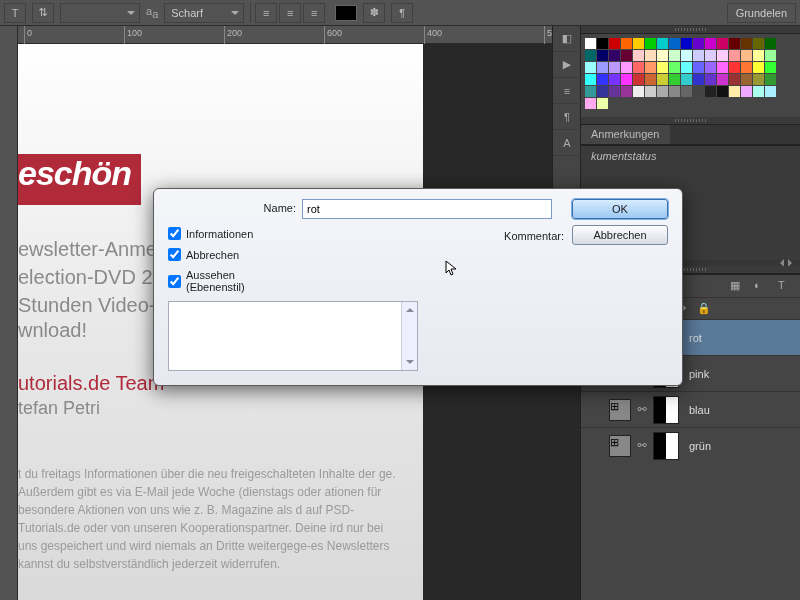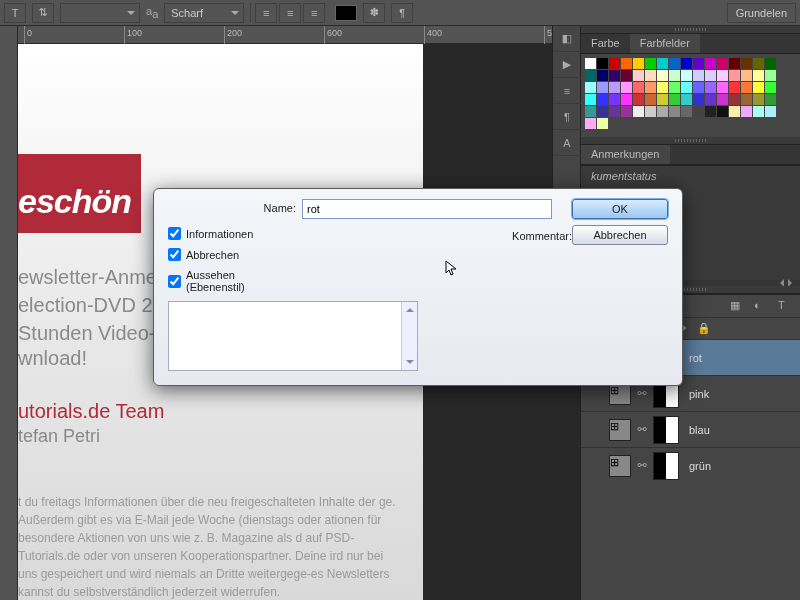--- a/index.html
+++ b/index.html
@@ -13,21 +13,21 @@
 .tb-right{margin-left:auto;display:flex;align-items:center;gap:4px}
 .grund-btn{height:20px;background:#535353;border:1px solid #404040;color:#ccc;padding:0 8px;line-height:18px}
 .workspace{display:flex;height:574px}
 .canvas-area{flex:1;background:#282828;position:relative;overflow:hidden}
 .ruler-h{height:18px;background:#535353;border-bottom:1px solid #2a2a2a;display:flex;position:relative}
 .ruler-corner{width:18px;height:18px;background:#535353;border-right:1px solid #2a2a2a;position:absolute;left:0;top:0}
 .ruler-h .tick{position:absolute;top:0;height:18px;border-left:1px solid #888}
 .ruler-h .tick span{position:absolute;top:2px;left:2px;color:#bbb;font-size:9px}
 .ruler-v{width:18px;background:#535353;border-right:1px solid #2a2a2a;position:absolute;left:0;top:18px;bottom:0}
 .doc{position:absolute;left:18px;top:18px;width:405px;height:580px;background:linear-gradient(180deg,#fff 0%,#e8e8e8 50%,#d8d8d8 100%)}
-.red-box{background:#b02a3a;color:#fff;padding:28px 6px 12px 0;font-size:34px;font-weight:bold;width:123px;margin-top:110px;font-style:italic;letter-spacing:-1px}
+.red-box{background:#b02a3a;color:#fff;padding:0 6px 12px 0;font-size:34px;font-weight:bold;width:123px;margin-top:110px;font-style:italic;letter-spacing:-1px}
 .doc-text{color:#999;padding:0 0 0 0;margin-top:30px}
 .doc-text .line{font-size:20px;color:#8a8a8a;line-height:1.4}
 .doc-text .dl{font-size:20px;color:#8a8a8a}
 .red-text{color:#b02a3a;font-size:20px;margin-top:30px}
 .sub-text{color:#8a8a8a;font-size:18px;margin-top:3px}
 .para{color:#9a9a9a;font-size:12px;line-height:1.5;margin-top:46px;width:380px}
 .right-panels{width:220px;background:#3f3f3f;display:flex;flex-direction:column;border-left:1px solid #222}
 .mini-toolbar{width:28px;background:#454545;position:absolute;right:220px;top:26px;height:180px;border-left:1px solid #222}
 .mini-btn{width:28px;height:26px;display:flex;align-items:center;justify-content:center;color:#aaa;border-bottom:1px solid #3a3a3a}
 .panel-tabs{display:flex;background:#353535;height:20px;border-bottom:1px solid #222}
@@ -54,21 +54,21 @@
 .layer.sel{background:#5a7a9a}
 .thumb-box{width:22px;height:22px;background:#888;border:1px solid #222}
 .mask{width:26px;height:28px;background:#fff;border:1px solid #222;position:relative}
 .mask::before{content:"";position:absolute;left:0;top:0;width:12px;height:100%;background:#000}
 .layer.sel .mask{outline:2px solid #fff}
 .link-ico{width:10px;color:#aaa;text-align:center}
 .lname{color:#ddd;margin-left:4px}
 .dialog{position:absolute;left:153px;top:188px;width:530px;background:linear-gradient(180deg,#f4f6fa,#e6e9ef);border:1px solid #5a5a5a;box-shadow:0 4px 20px rgba(0,0,0,.6);border-radius:6px}
 .dlg-title{height:28px;background:linear-gradient(180deg,#fbfcfe,#e1e5ec);border-bottom:1px solid #b8bcc4;border-radius:6px 6px 0 0;display:flex;align-items:center;padding:0 6px;color:#333}
 .dlg-close{margin-left:auto;width:40px;height:18px;background:linear-gradient(180deg,#e48,#c23);border:1px solid #843;border-radius:3px;display:flex;align-items:center;justify-content:center;color:#fff;font-weight:bold}
-.dlg-body{padding:10px 14px 14px;display:flex;gap:0}
+.dlg-body{padding:10px 14px 14px;display:flex;gap:8px}
 .form{flex:1;display:grid;grid-template-columns:128px 1fr;gap:8px 6px;align-items:start}
 .lbl{text-align:right;color:#222;padding-top:3px}
 .txt-in{height:20px;border:1px solid #7a9ac7;background:#fff;padding:0 4px;color:#000;width:250px}
 .chk-col{display:flex;flex-direction:column;gap:8px}
 .chk{display:flex;align-items:center;gap:5px;color:#222}
 .chk input{width:13px;height:13px}
 .comment{width:250px;height:70px;border:1px solid #aab;background:#fff;position:relative}
 .comment .sb{position:absolute;right:0;top:0;width:16px;height:100%;background:#eef;border-left:1px solid #ccd;display:flex;flex-direction:column;justify-content:space-between;align-items:center;padding:2px 0}
 .comment .sb div{width:0;height:0;border:4px solid transparent}
 .btns{display:flex;flex-direction:column;gap:6px;padding-top:0}
@@ -140,24 +140,20 @@
   <div class="mini-toolbar">
     <div class="mini-btn">◧</div>
     <div class="mini-btn">▶</div>
     <div class="mini-btn">≡</div>
     <div class="mini-btn">¶</div>
     <div class="mini-btn">A</div>
   </div>
 
   <div class="right-panels">
     <div class="drag-grip"></div>
-    <div class="panel-tabs">
-      <div class="tab">Farbe</div>
-      <div class="tab active">Farbfelder</div>
-    </div>
     <div class="swatches" id="swatches">
         <div class="sw" style="background: rgb(255, 255, 255);"></div>
         <div class="sw" style="background: rgb(0, 0, 0);"></div>
         <div class="sw" style="background: rgb(204, 0, 0);"></div>
         <div class="sw" style="background: rgb(255, 102, 0);"></div>
         <div class="sw" style="background: rgb(255, 204, 0);"></div>
         <div class="sw" style="background: rgb(0, 204, 0);"></div>
         <div class="sw" style="background: rgb(0, 204, 204);"></div>
         <div class="sw" style="background: rgb(0, 102, 204);"></div>
         <div class="sw" style="background: rgb(0, 0, 204);"></div>

